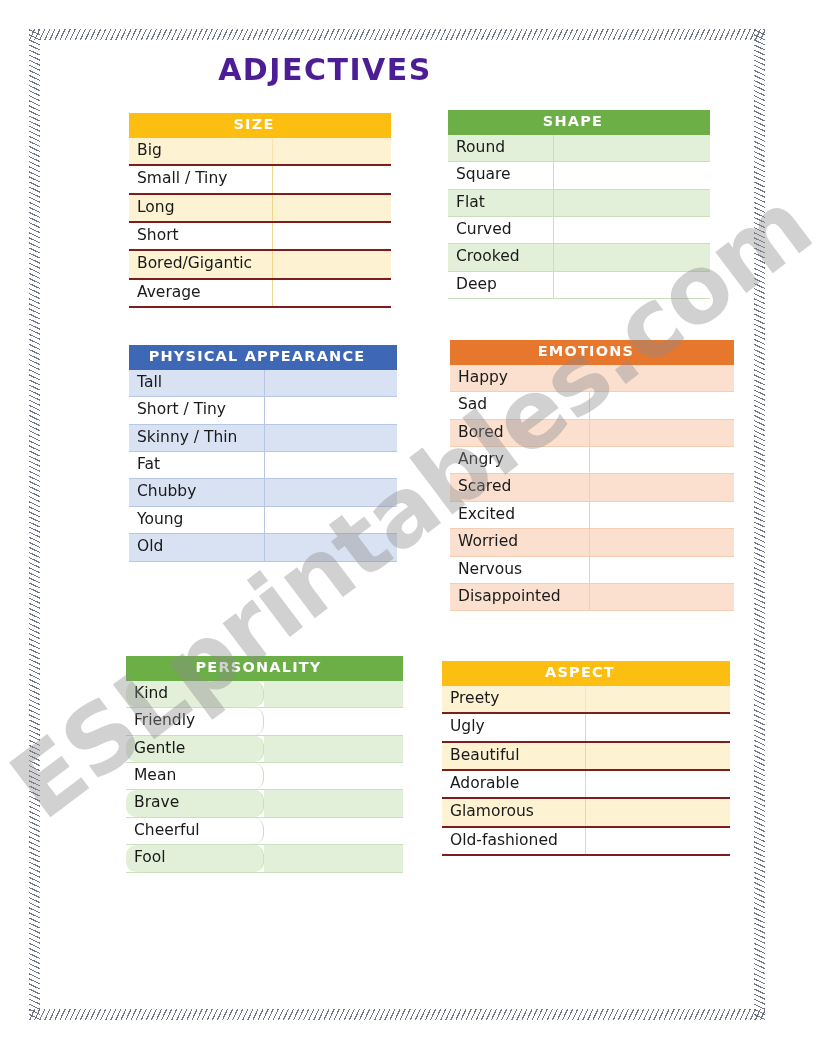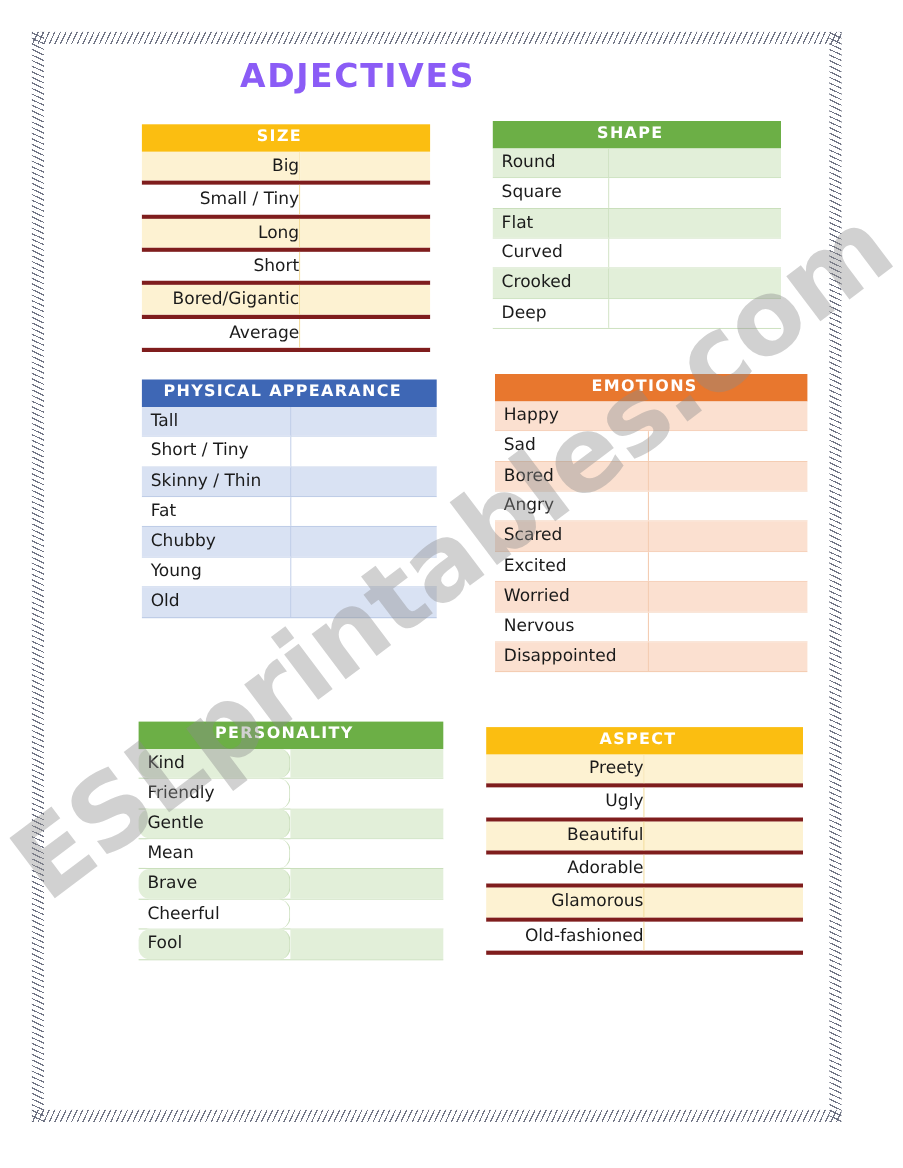--- a/index.html
+++ b/index.html
@@ -67,21 +67,21 @@
   .page-title {
     position: absolute;
     left: 0;
     top: 52px;
     width: 650px;
     text-align: center;
     font-family: "DejaVu Sans", sans-serif;
     font-size: 30px;
     font-weight: 700;
     letter-spacing: 1.5px;
-    color: #8b5cf6;
+    color: #4c1d95;
     z-index: 5;
   }
 
   
   .sheet {
     position: absolute;
     left: 0; top: 0;
     width: 821px; height: 1062px;
     z-index: 10;
   }
@@ -116,21 +116,21 @@
     box-sizing: border-box;
     flex: 1 1 auto;
   }
 
   
   .t-amber .thead { background: #FBBE11; }
   .t-amber .trow.shade .tlabel,
   .t-amber .trow.shade .tblank { background: #FDF2D2; }
   .t-amber .trow.plain .tlabel,
   .t-amber .trow.plain .tblank { background: #FFFFFF; }
-  .t-amber .trow { border-bottom: 4px solid #7f1d1d; text-align: right; }
+  .t-amber .trow { border-bottom: 2px solid #7f1d1d; }
   .t-amber .tlabel { border-right: 1px solid #F2D88E; }
   .t-amber .trow:first-child .tlabel { border-right-color: #F7E4B2; }
 
   
   .t-green .thead { background: #6CAF46; }
   .t-green .trow.shade .tlabel,
   .t-green .trow.shade .tblank { background: #E2EFD9; }
   .t-green .trow.plain .tlabel,
   .t-green .trow.plain .tblank { background: #FFFFFF; }
   .t-green .trow { border-bottom: 1px solid #CADFBC; }

